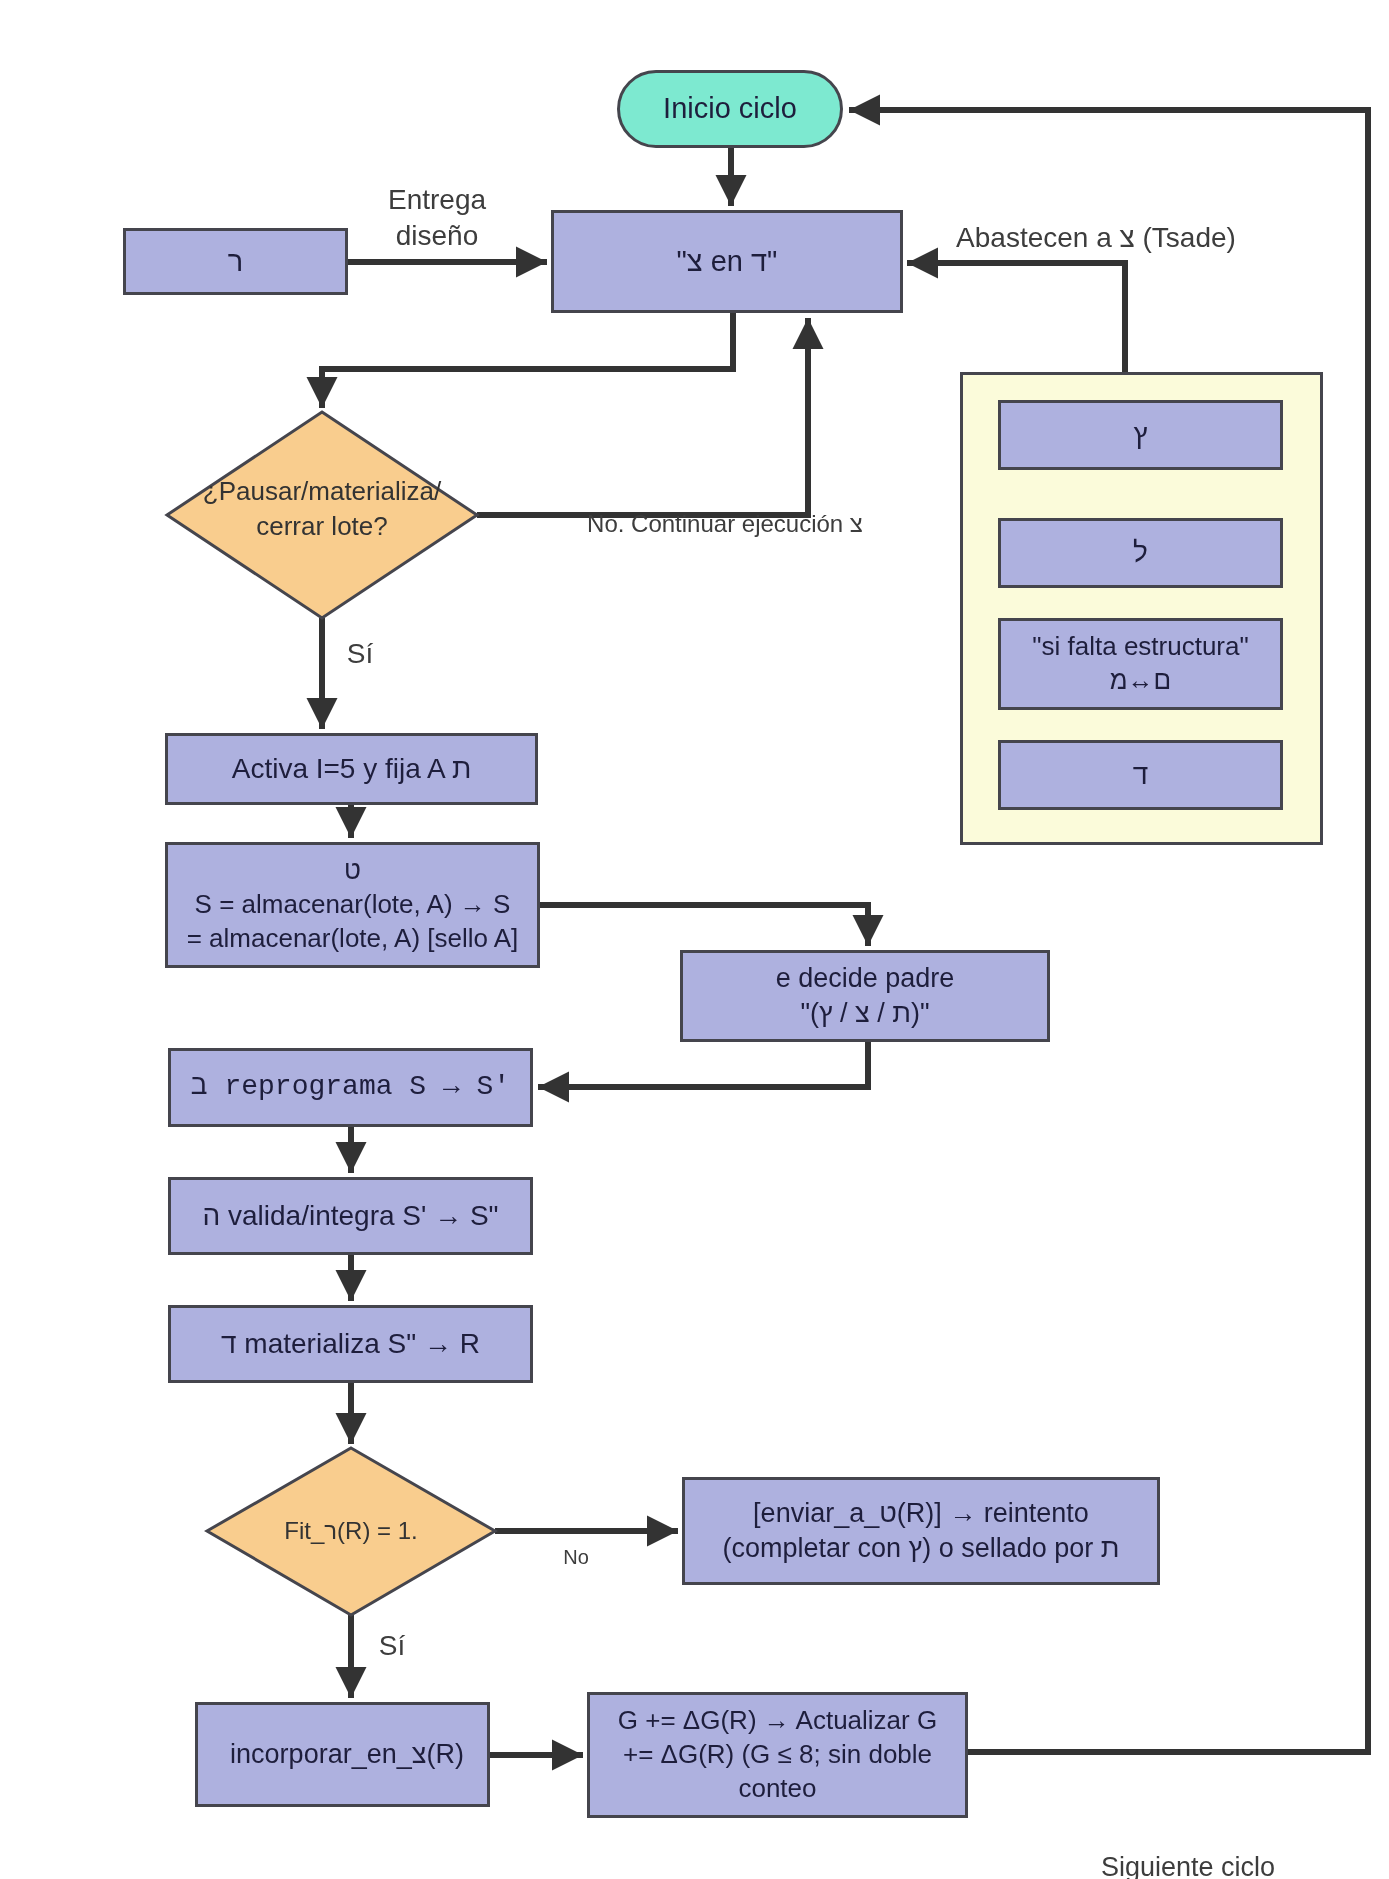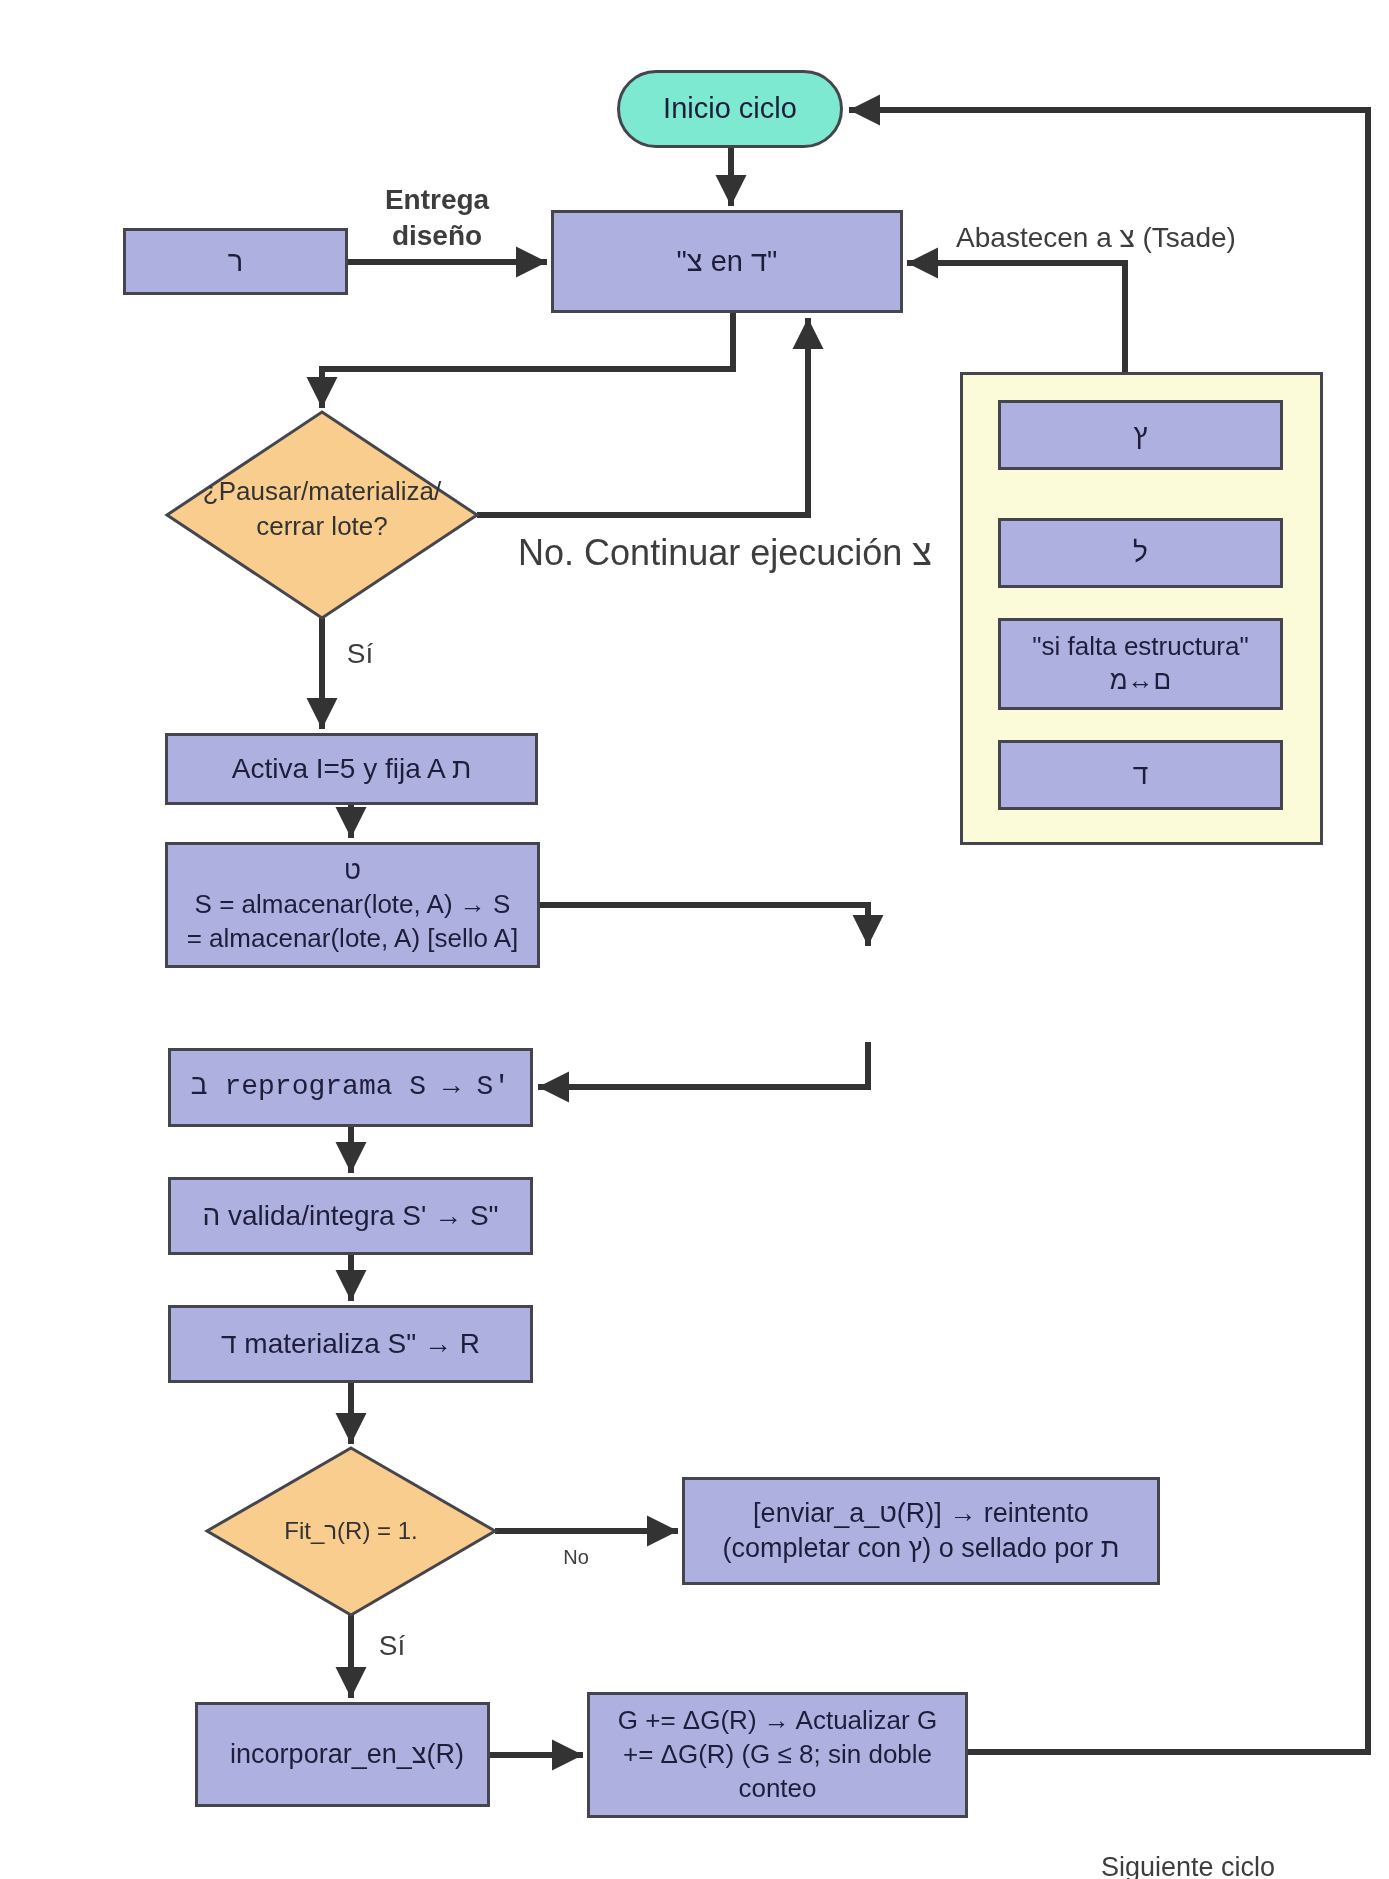--- a/index.html
+++ b/index.html
@@ -67,43 +67,45 @@
 מ↔ם</div>
     <div class="box" style="left:35px;top:365px;width:285px;height:70px;font-size:28px;">ד</div>
   </div>
 
   <div class="box" style="left:165px;top:733px;width:373px;height:72px;font-size:28px;">Activa I=5 y fija A ת</div>
 
   <div class="box" style="left:165px;top:842px;width:375px;height:126px;font-size:26px;">ט
 S = almacenar(lote, A) → S
 = almacenar(lote, A) [sello A]</div>
 
+  <div class="box" style="left:680px;top:950px;width:370px;height:92px;font-size:27px;">e decide padre
+"(ץ / צ / ת)"</div>
 
   <div class="box" style="left:168px;top:1048px;width:365px;height:79px;font-size:28px;font-family:Liberation Mono, monospace;">ב reprograma S → S'</div>
 
   <div class="box" style="left:168px;top:1177px;width:365px;height:78px;font-size:28px;">ה valida/integra S' → S"</div>
 
   <div class="box" style="left:168px;top:1305px;width:365px;height:78px;font-size:28px;">ד materializa S" → R</div>
 
   <div class="box" style="left:682px;top:1477px;width:478px;height:108px;font-size:27px;">[enviar_a_ט(R)] → reintento
 (completar con ץ) o sellado por ת</div>
 
   <div class="box" style="left:195px;top:1702px;width:295px;height:105px;font-size:27px;padding-left:9px;">incorporar_en_צ(R)</div>
 
   <div class="box" style="left:587px;top:1692px;width:381px;height:126px;font-size:26px;">G += ΔG(R) → Actualizar G
 += ΔG(R) (G ≤ 8; sin doble
 conteo</div>
 
   <div class="dtext" style="left:162px;top:474px;width:320px;font-size:26px;">¿Pausar/materializa/
 cerrar lote?</div>
   <div class="dtext" style="left:241px;top:1515px;width:220px;font-size:24px;">Fit_ר(R) = 1.</div>
 
-  <div class="lbl" style="left:337px;top:182px;width:200px;font-size:28px;font-weight:bold;">Entrega
+  <div class="lbl" style="left:337px;top:182px;width:200px;font-size:28px;">Entrega
 diseño</div>
   <div class="lbl" style="left:916px;top:220px;width:360px;font-size:28px;">Abastecen a צ (Tsade)</div>
-  <div class="lbl" style="left:505px;top:530px;width:440px;font-size:36px;">No. Continuar ejecución צ</div>
+  <div class="lbl" style="left:505px;top:508px;width:440px;font-size:24px;">No. Continuar ejecución צ</div>
   <div class="lbl" style="left:330px;top:636px;width:60px;font-size:28px;">Sí</div>
   <div class="lbl" style="left:546px;top:1544px;width:60px;font-size:20px;">No</div>
   <div class="lbl" style="left:362px;top:1628px;width:60px;font-size:28px;">Sí</div>
   <div class="lbl" style="left:1010px;top:1850px;width:356px;font-size:27px;">Siguiente ciclo
 hasta completar G→1</div>
 
 </div>
 
 </body></html>

